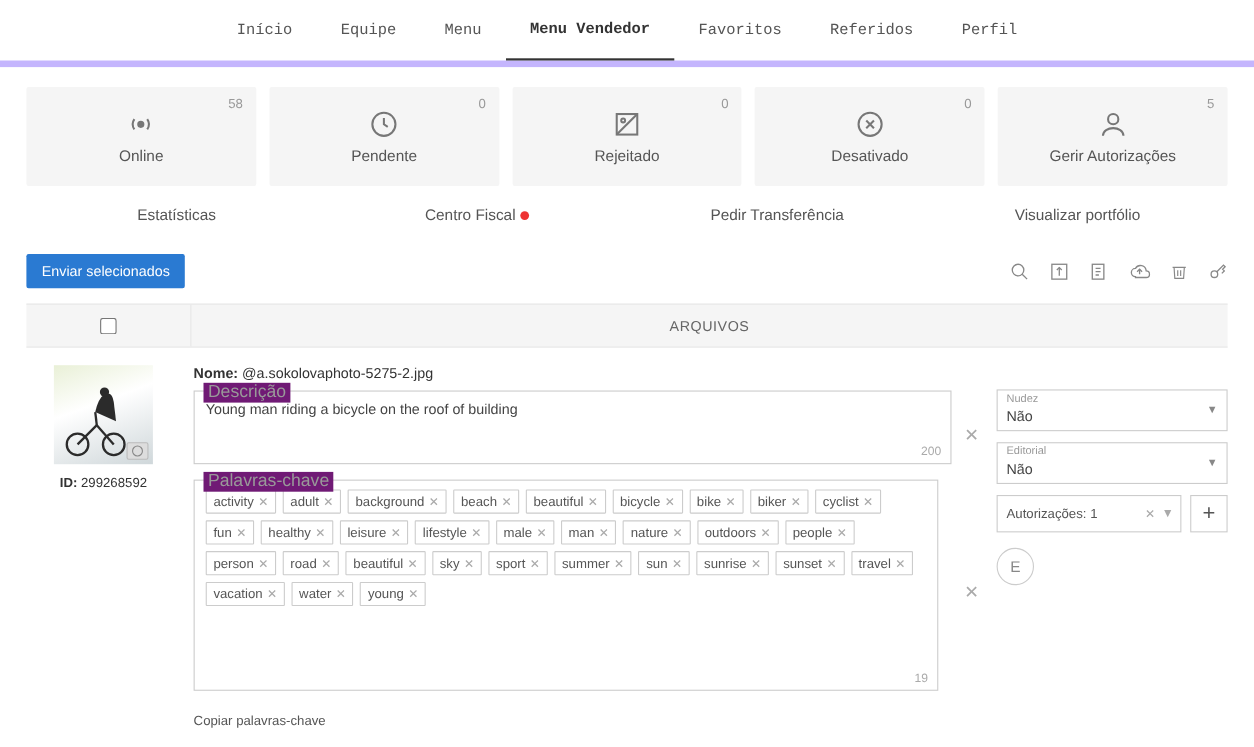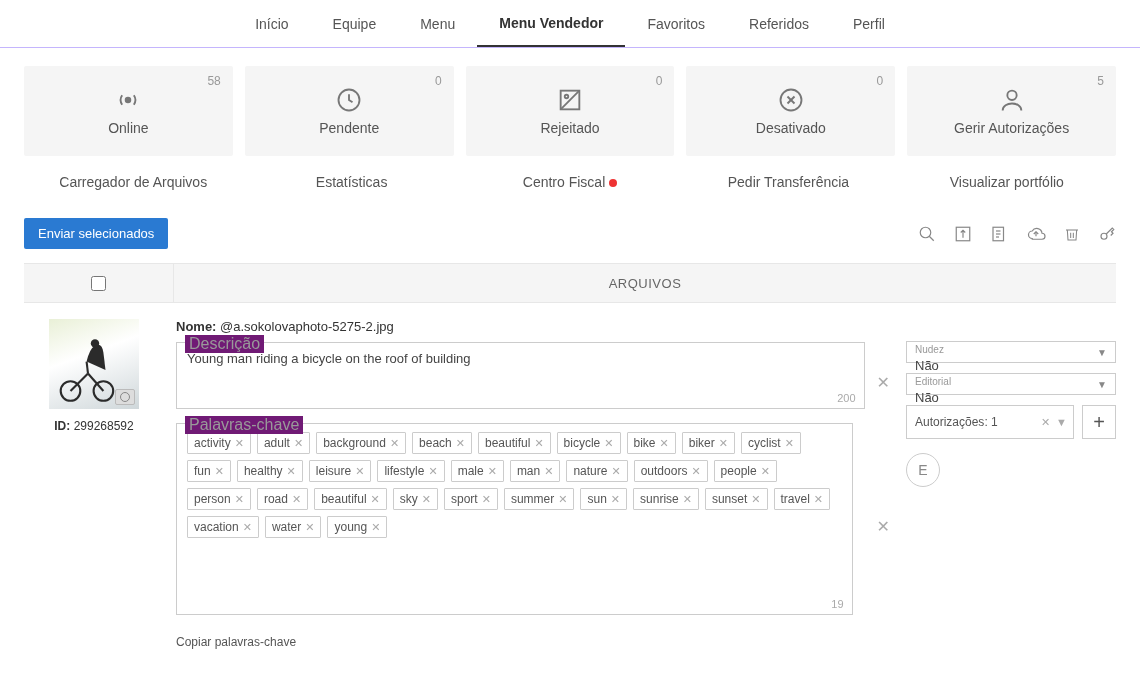--- a/index.html
+++ b/index.html
@@ -1,19 +1,19 @@
 <!DOCTYPE html>
 <html><head>
 <meta charset="utf-8">
 <style>
   * { box-sizing: border-box; margin: 0; padding: 0; }
   body { font-family: Arial, Helvetica, sans-serif; font-size: 13px; color: #333; background: #fff; width: 1140px; }
 
   
-  .topnav { height: 48px; border-bottom: 1px solid #c4b5fd; display: flex; justify-content: center; align-items: stretch; }
+  .topnav { height: 61px; border-bottom: 6px solid #c4b5fd; display: flex; justify-content: center; align-items: stretch; font-family: Liberation Mono, monospace; }
   .topnav a { display: flex; align-items: center; padding: 0 22px; color: #555; text-decoration: none; font-size: 14px; cursor: pointer; }
   .topnav a.active { border-bottom: 2px solid #333; font-weight: bold; color: #333; }
 
   
   .cards { display: flex; gap: 12px; padding: 18px 24px 0 24px; }
   .card { flex: 1; background: #f5f5f5; border-radius: 2px; height: 90px; position: relative; display: flex; flex-direction: column; align-items: center; justify-content: center; cursor: pointer; }
   .card .count { position: absolute; top: 8px; right: 12px; color: #999; font-size: 12px; }
   .card .icon { color: #777; margin-bottom: 6px; }
   .card .label { color: #555; font-size: 14px; }
   .card.active { background: #eef3fb; }
@@ -59,21 +59,21 @@
 
   .tagwrap { display:flex; flex-wrap:wrap; gap:6px; padding-bottom: 70px; }
   .tag { border:1px solid #ccc; padding:3px 6px; font-size:12px; color:#555; display:inline-flex; align-items:center; gap:4px; border-radius:1px; }
   .tag .x { color:#aaa; cursor:pointer; font-size:11px; }
 
   .close-x { color:#aaa; font-size:16px; cursor:pointer; padding:0 4px; align-self:center; }
 
   .copy-link { color:#555; font-size:12px; cursor:pointer; margin-top:6px; display:inline-block; }
 
   .side-col { width: 210px; padding-top: 22px; }
-  .select { border:1px solid #ccc; height:22px; position:relative; margin-bottom:10px; padding:4px 4px 0 8px; cursor:pointer; }
+  .select { border:1px solid #ccc; height:38px; position:relative; margin-bottom:10px; padding:4px 4px 0 8px; cursor:pointer; }
   .select .legend { position:absolute; top:2px; left:8px; font-size:10px; color:#999; }
   .select .value { font-size:13px; color:#444; margin-top:12px; display:block;}
   .select .arrow { position:absolute; right:8px; top:50%; transform:translateY(-50%); color:#888; font-size:10px;}
   .authrow { display:flex; gap:8px; align-items:center; }
   .authbox { flex:1; border:1px solid #ccc; height:34px; display:flex; align-items:center; padding:0 8px; font-size:12px; color:#555; position:relative; }
   .authbox .mini { position:absolute; right:6px; display:flex; gap:6px; color:#aaa; font-size:11px;}
   .plusbtn { width:34px; height:34px; border:1px solid #ccc; display:flex; align-items:center; justify-content:center; cursor:pointer; font-size:20px; color:#555;}
   .ebadge { width:34px; height:34px; border:1px solid #ccc; border-radius:50%; display:flex; align-items:center; justify-content:center; margin-top:14px; color:#888; font-size:14px; cursor:pointer;}
 
   svg { display:block; }
@@ -141,21 +141,20 @@
         <svg width="30" height="28" viewBox="0 0 24 24" fill="none" stroke="currentColor" stroke-width="1.6">
           <circle cx="12" cy="8" r="4"></circle>
           <path d="M4 21c0-4 4-6 8-6s8 2 8 6"></path>
         </svg>
       </span>
       <span class="label">Gerir Autorizações</span>
     </div>
   </div>
 
 <div class="subnav" id="subnav">
-    <a>Carregador de Arquivos</a>
     <a>Estatísticas</a>
     <a>Centro Fiscal<span class="dot"></span></a>
     <a>Pedir Transferência</a>
     <a>Visualizar portfólio</a>
   </div>
 
 <div class="actionbar">
   <button class="btn-primary">Enviar selecionados</button>
   <div class="spacer"></div>
   <div class="tool-icons">

